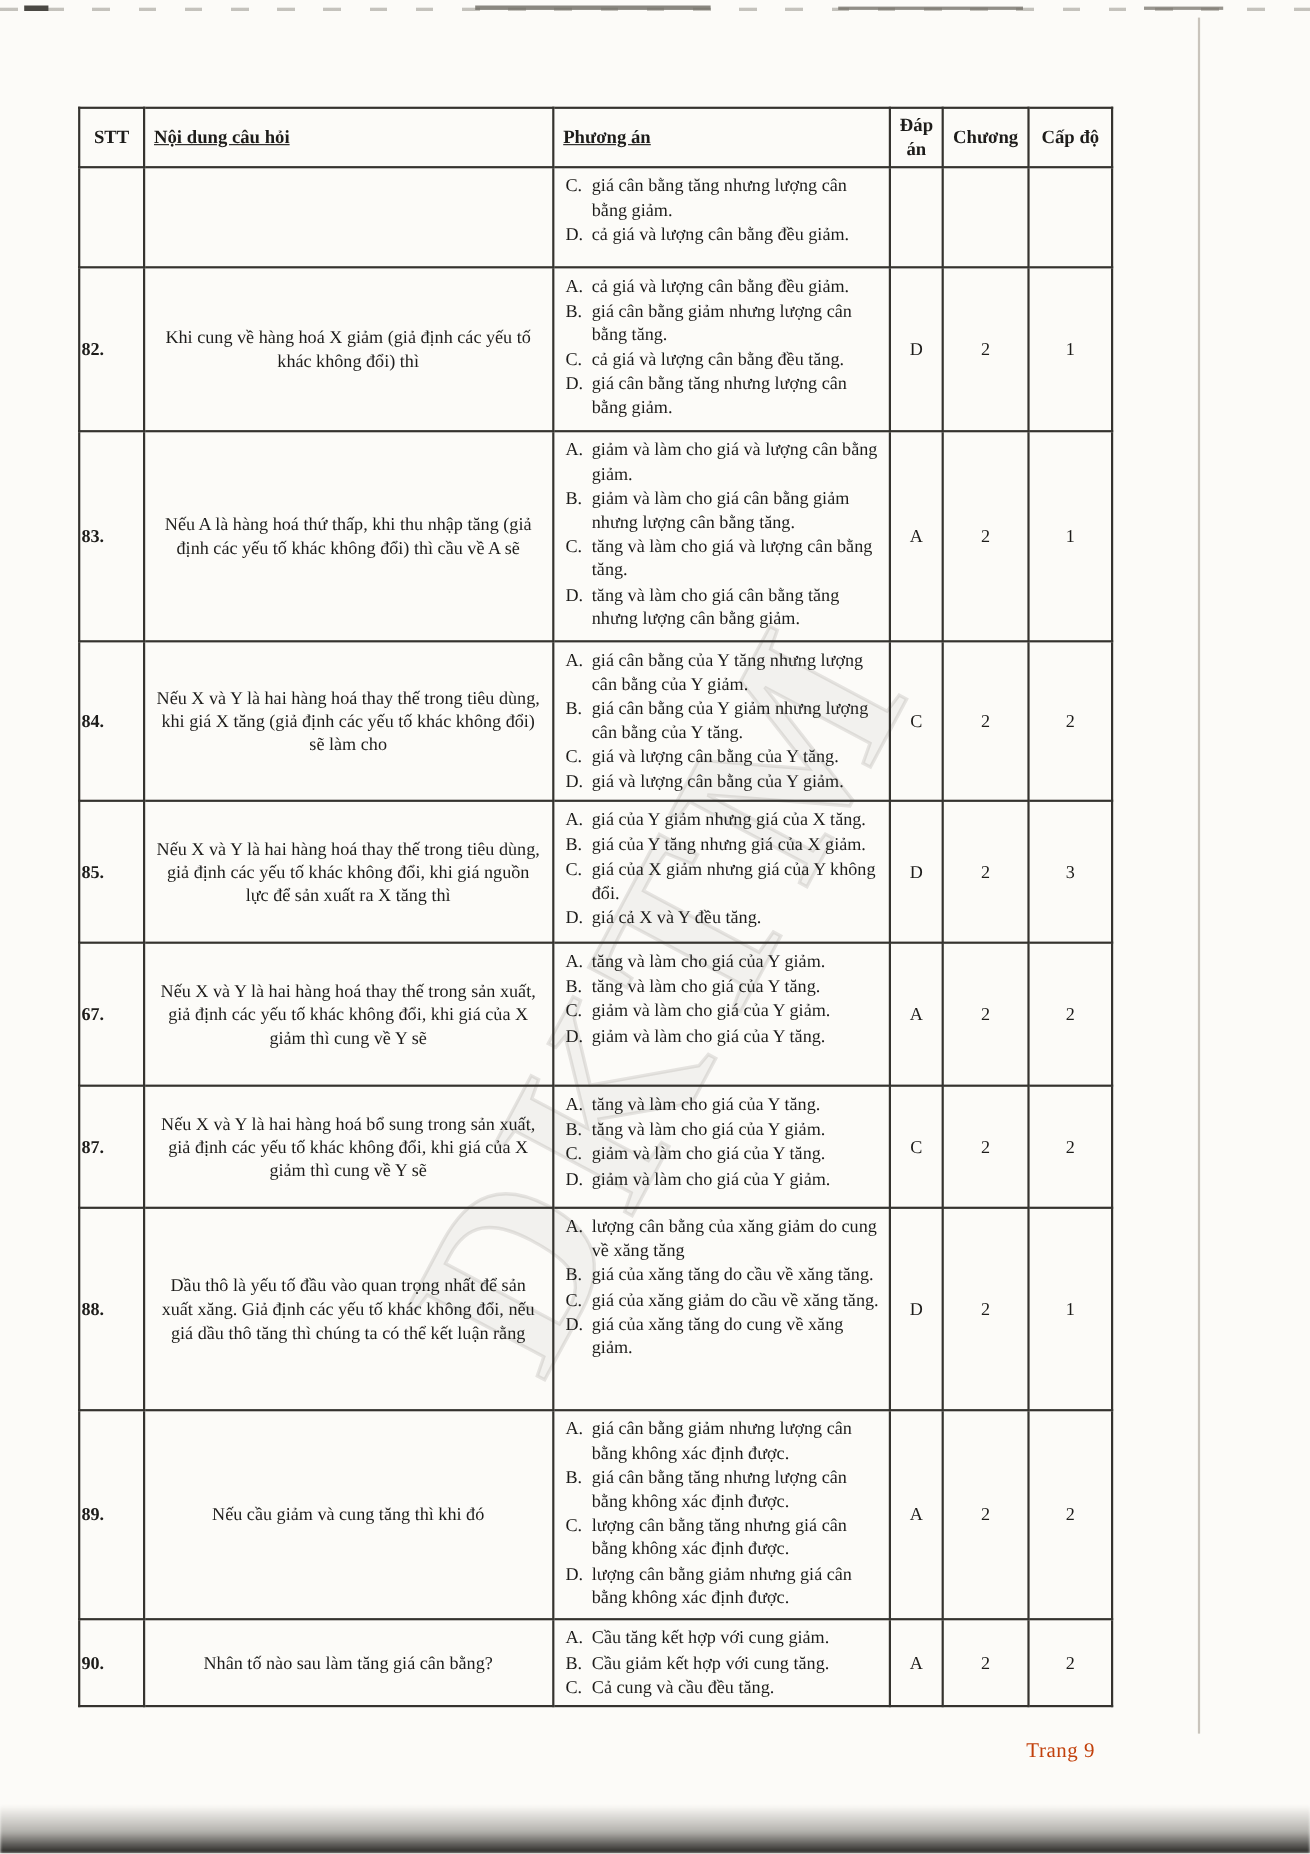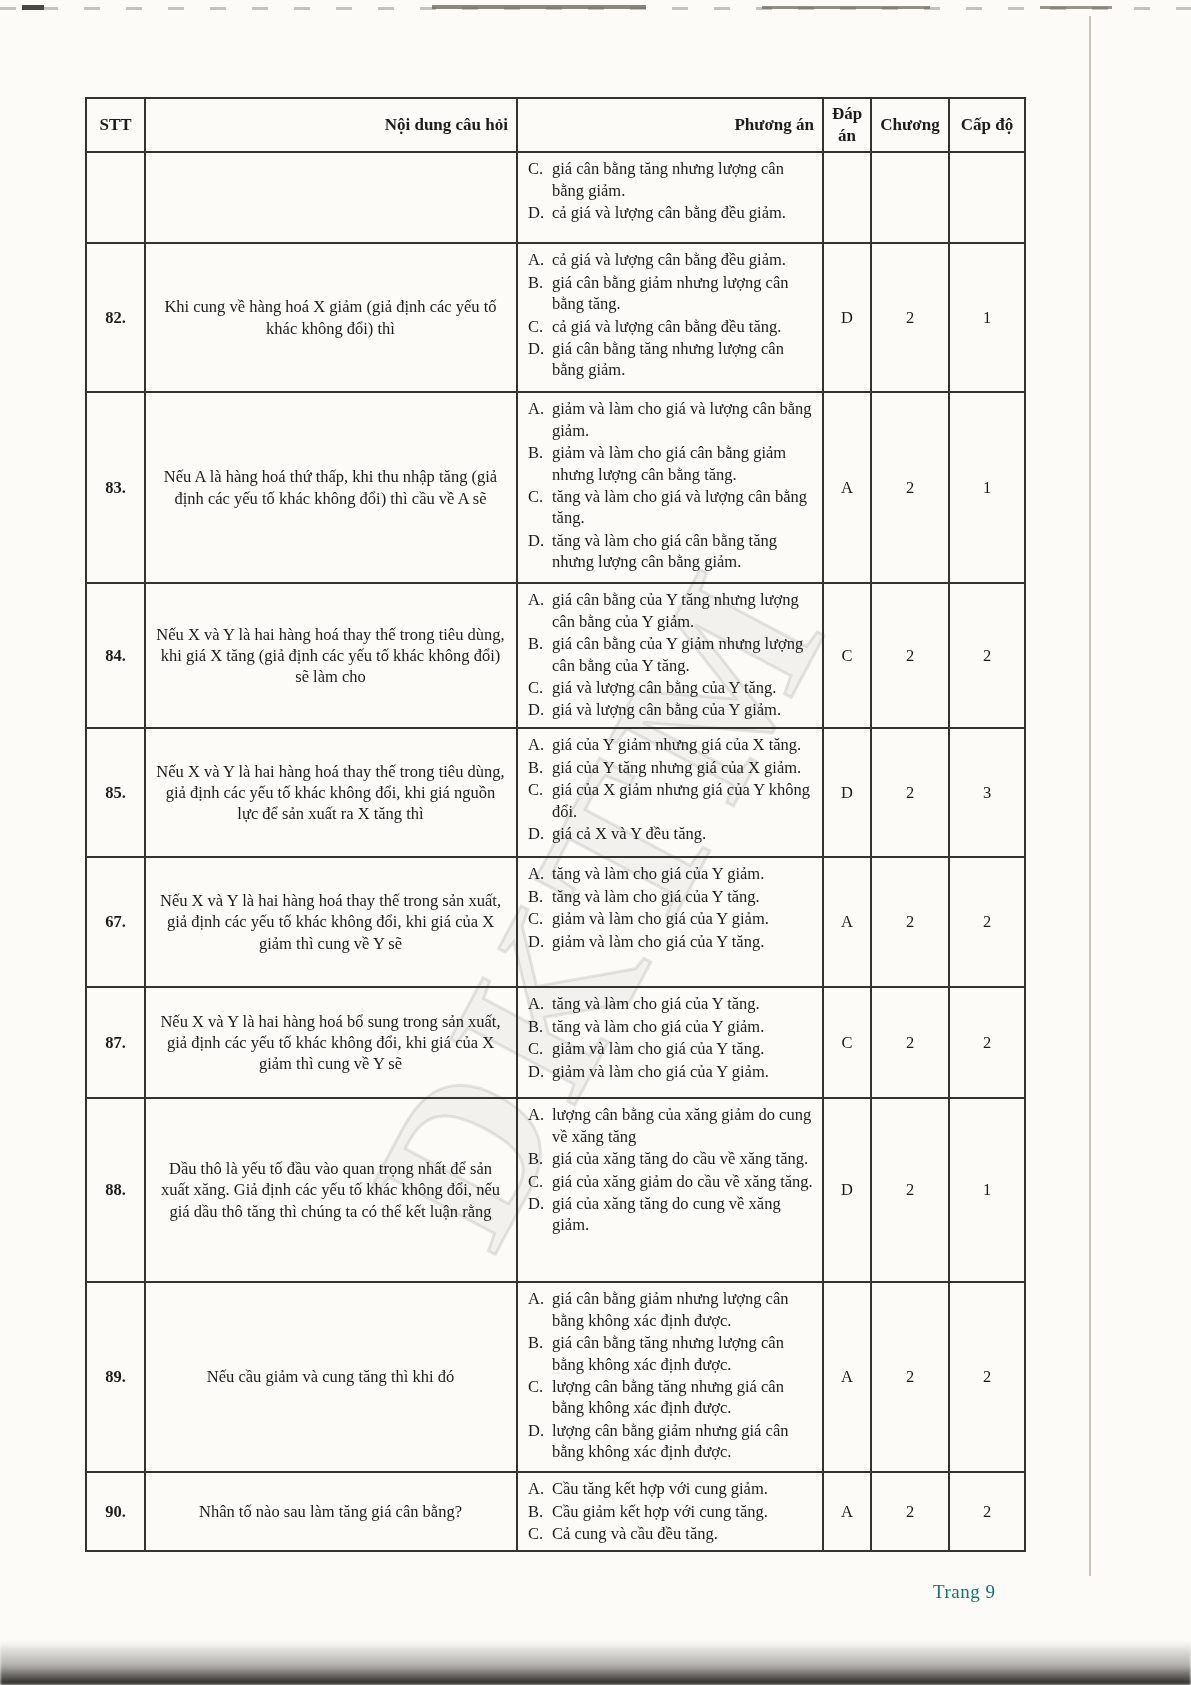--- a/index.html
+++ b/index.html
@@ -40,54 +40,54 @@
     transform:rotate(-62deg);
     font-size:215px;font-weight:bold;letter-spacing:14px;
     color:rgba(0,0,0,0.04);
     -webkit-text-stroke:3px rgba(110,108,102,0.16);
     text-align:center;pointer-events:none;user-select:none;
     font-family:"Liberation Serif","DejaVu Serif",serif;
   }
 
   
   table.qbank{
-    position:absolute;left:85px;top:97px;width:939px;
+    position:absolute;left:71px;top:97px;width:939px;
     border-collapse:collapse;table-layout:fixed;
     background:transparent;
   }
   .qbank th,.qbank td{
     border:2px solid #35332f;
     font-size:16.5px;line-height:1.3;
     overflow:hidden;
   }
   .qbank th{
     font-size:17px;font-weight:bold;padding:4px 8px;height:41px;
     vertical-align:middle;
   }
   .th-stt,.th-ans,.th-ch,.th-lv{text-align:center;}
-  .th-q,.th-opt{text-align:right;}
+  .th-q,.th-opt{text-align:left;text-decoration:underline;}
   .c-stt{
-    text-align:center;vertical-align:middle;font-weight:bold;
+    text-align:left;vertical-align:middle;font-weight:bold;
     font-size:17px;
     margin-top:48px;
   }
   .c-q{
     vertical-align:middle;padding:6px 10px 6px 9px;text-align:center;
   }
   .c-opt{vertical-align:top;padding:5px 4px 4px 0;}
   .opt{display:flex;align-items:flex-start;margin-bottom:1px;}
   .opt-letter{flex:0 0 34px;padding-left:10px;box-sizing:border-box;}
   .opt-text{flex:1;padding-right:4px;}
   .c-ans,.c-ch,.c-lv{
     text-align:center;vertical-align:middle;font-size:17.5px;
   }
 
   .page-footer{
     position:absolute;left:933px;top:1581px;
-    font-size:19px;color:#0f766e;letter-spacing:.5px;
+    font-size:19px;color:#c2410c;letter-spacing:.5px;
   }
 </style>
 </head>
 <body>
 
 <div class="page">
 
   <div class="scan-top-dashes"></div>
   <div class="scan-dash dash-a"></div>
   <div class="scan-dash dash-b"></div>

